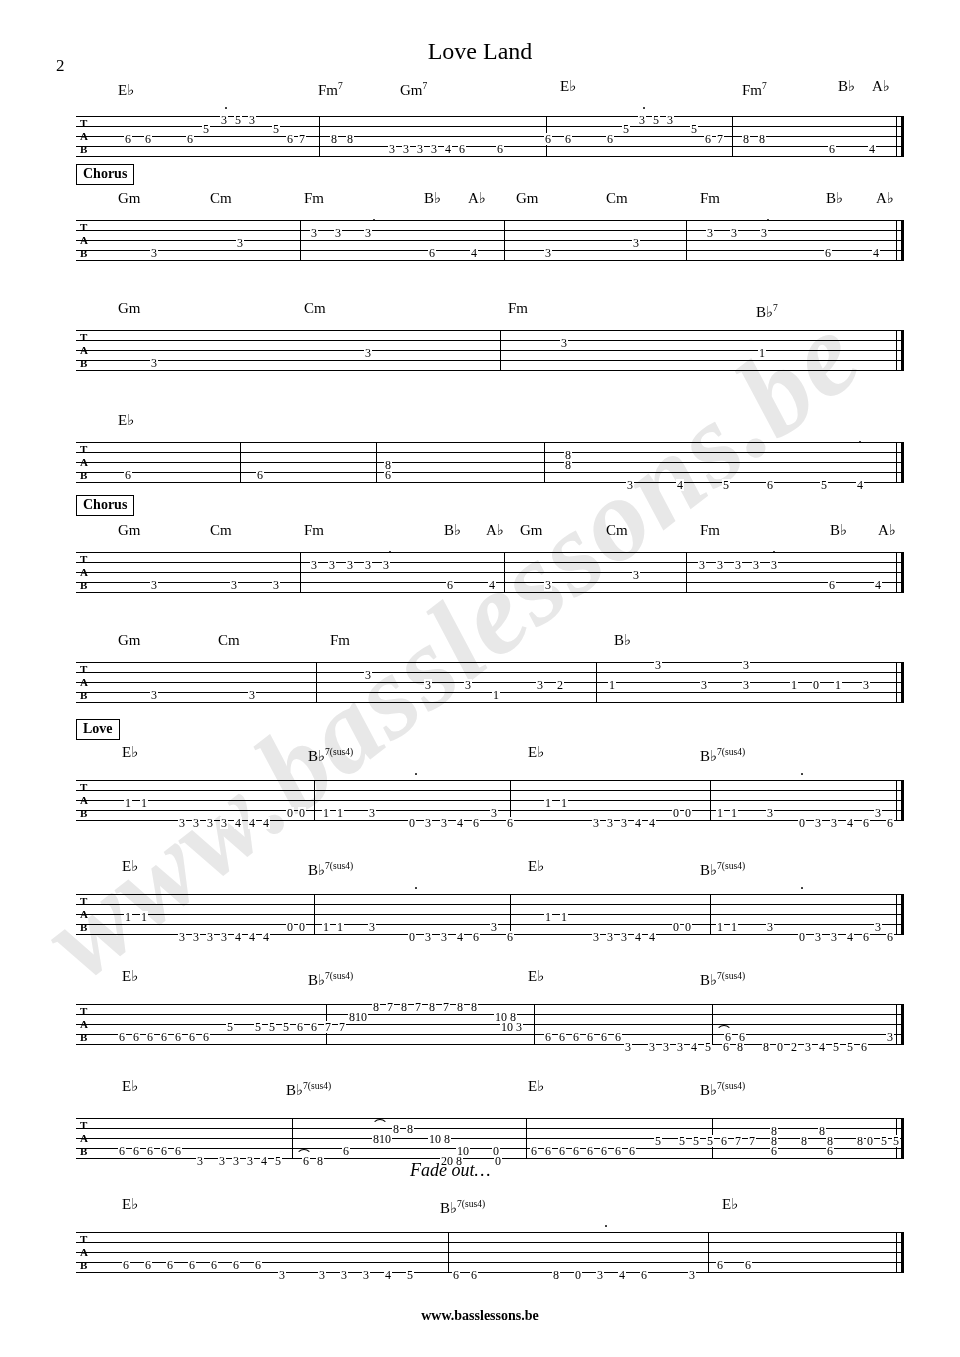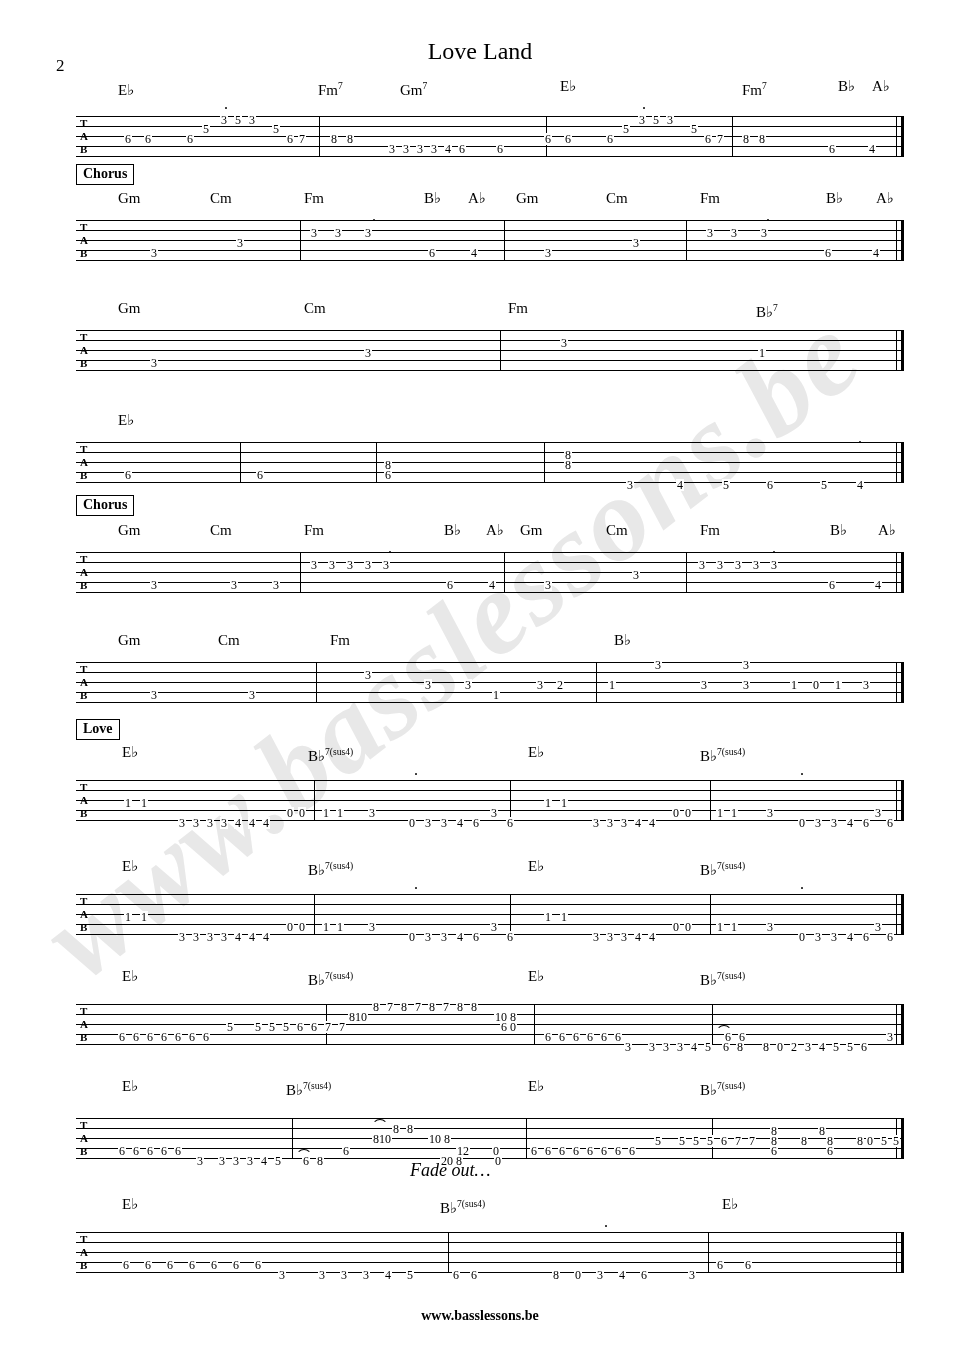--- a/index.html
+++ b/index.html
@@ -654,21 +654,21 @@
       <div class="num" style="left:372px; top:33px;">8</div>
       <div class="num" style="left:386px; top:33px;">7</div>
       <div class="num" style="left:400px; top:33px;">8</div>
       <div class="num" style="left:414px; top:33px;">7</div>
       <div class="num" style="left:428px; top:33px;">8</div>
       <div class="num" style="left:442px; top:33px;">7</div>
       <div class="num" style="left:456px; top:33px;">8</div>
       <div class="num" style="left:470px; top:33px;">8</div>
       <div class="num" style="left:348px; top:43px;">810</div>
       <div class="num" style="left:494px; top:43px;">10 8</div>
-      <div class="num" style="left:500px; top:53px;">6 0</div>
+      <div class="num" style="left:500px; top:53px;">10 3</div>
 
       <div class="num" style="left:544px; top:63px;">6</div>
       <div class="num" style="left:558px; top:63px;">6</div>
       <div class="num" style="left:572px; top:63px;">6</div>
       <div class="num" style="left:586px; top:63px;">6</div>
       <div class="num" style="left:600px; top:63px;">6</div>
       <div class="num" style="left:614px; top:63px;">6</div>
       <div class="num" style="left:624px; top:73px;">3</div>
       <div class="num" style="left:648px; top:73px;">3</div>
       <div class="num" style="left:662px; top:73px;">3</div>
@@ -730,21 +730,21 @@
 
       <div class="tie" style="left:296px; top:71px;"></div>
       <div class="num" style="left:302px; top:77px;">6</div>
       <div class="num" style="left:316px; top:77px;">8</div>
       <div class="num" style="left:342px; top:67px;">6</div>
       <div class="tie" style="left:372px; top:41px;"></div>
       <div class="num" style="left:392px; top:45px;">8</div>
       <div class="num" style="left:406px; top:45px;">8</div>
       <div class="num" style="left:372px; top:55px;">810</div>
       <div class="num" style="left:428px; top:55px;">10 8</div>
-      <div class="num" style="left:456px; top:67px;">12</div>
+      <div class="num" style="left:456px; top:67px;">10</div>
       <div class="num" style="left:492px; top:67px;">0</div>
       <div class="num" style="left:440px; top:77px;">20 8</div>
       <div class="num" style="left:494px; top:77px;">0</div>
 
       <div class="num" style="left:530px; top:67px;">6</div>
       <div class="num" style="left:544px; top:67px;">6</div>
       <div class="num" style="left:558px; top:67px;">6</div>
       <div class="num" style="left:572px; top:67px;">6</div>
       <div class="num" style="left:586px; top:67px;">6</div>
       <div class="num" style="left:600px; top:67px;">6</div>

